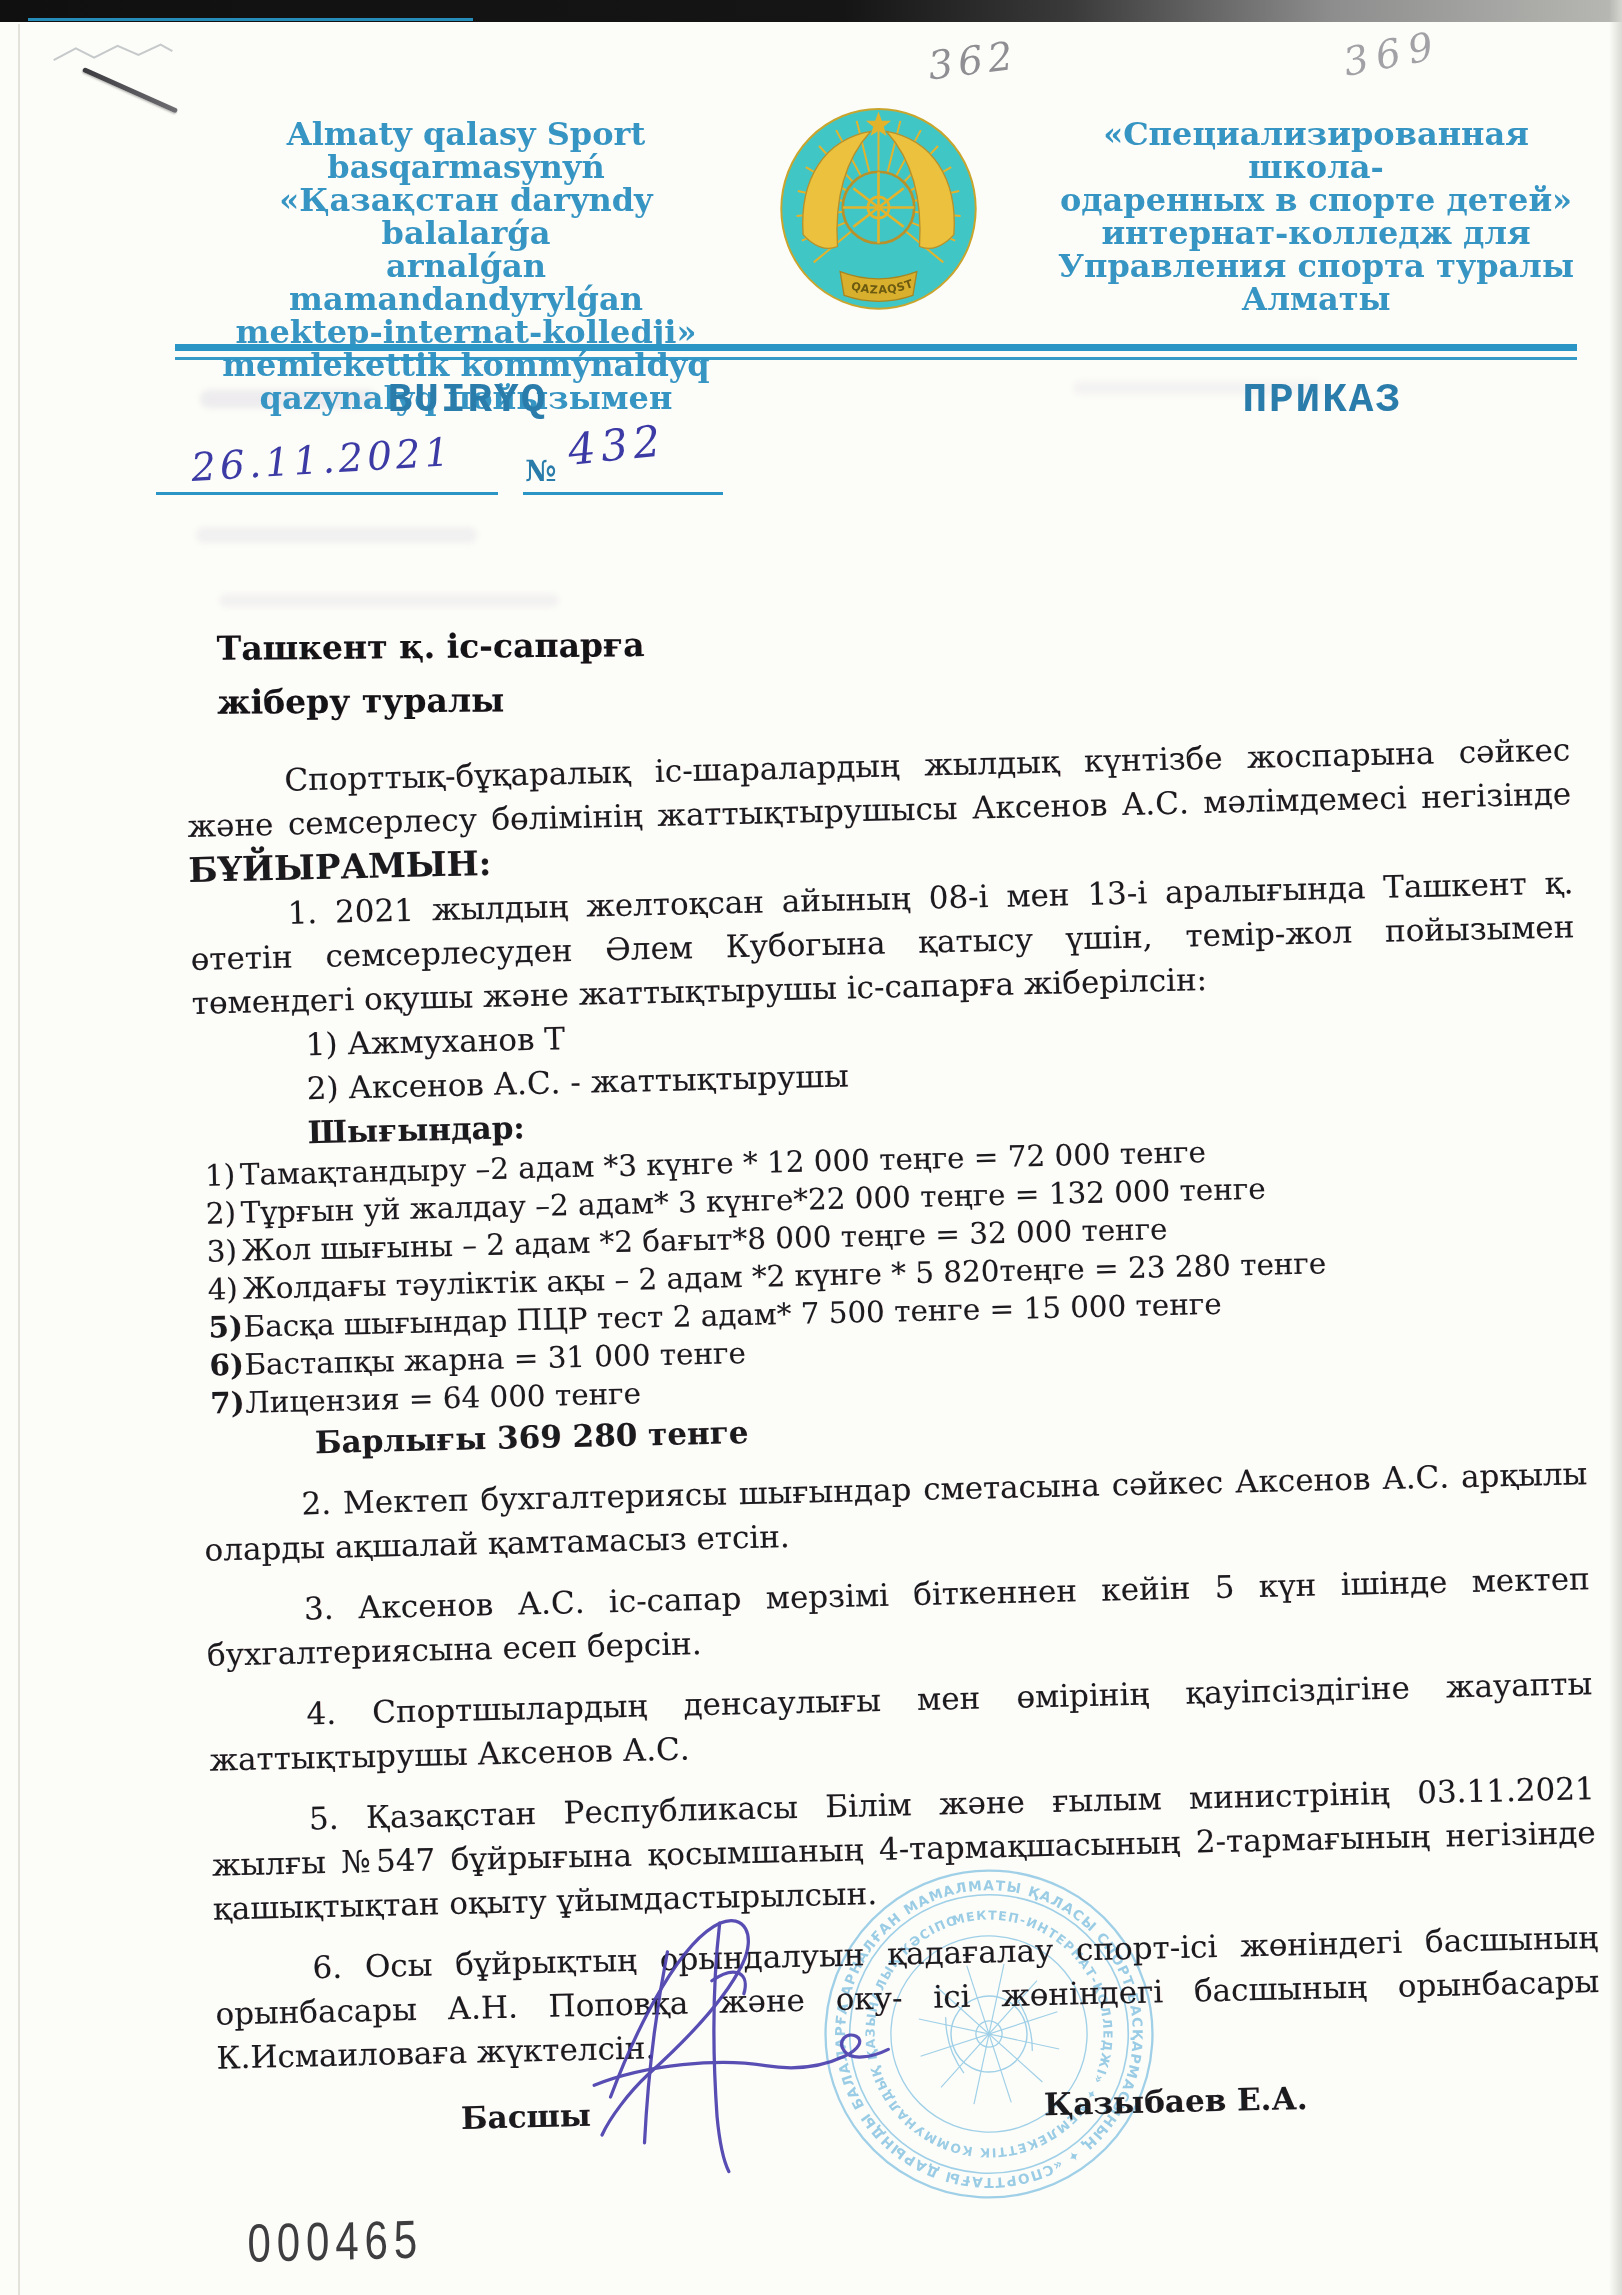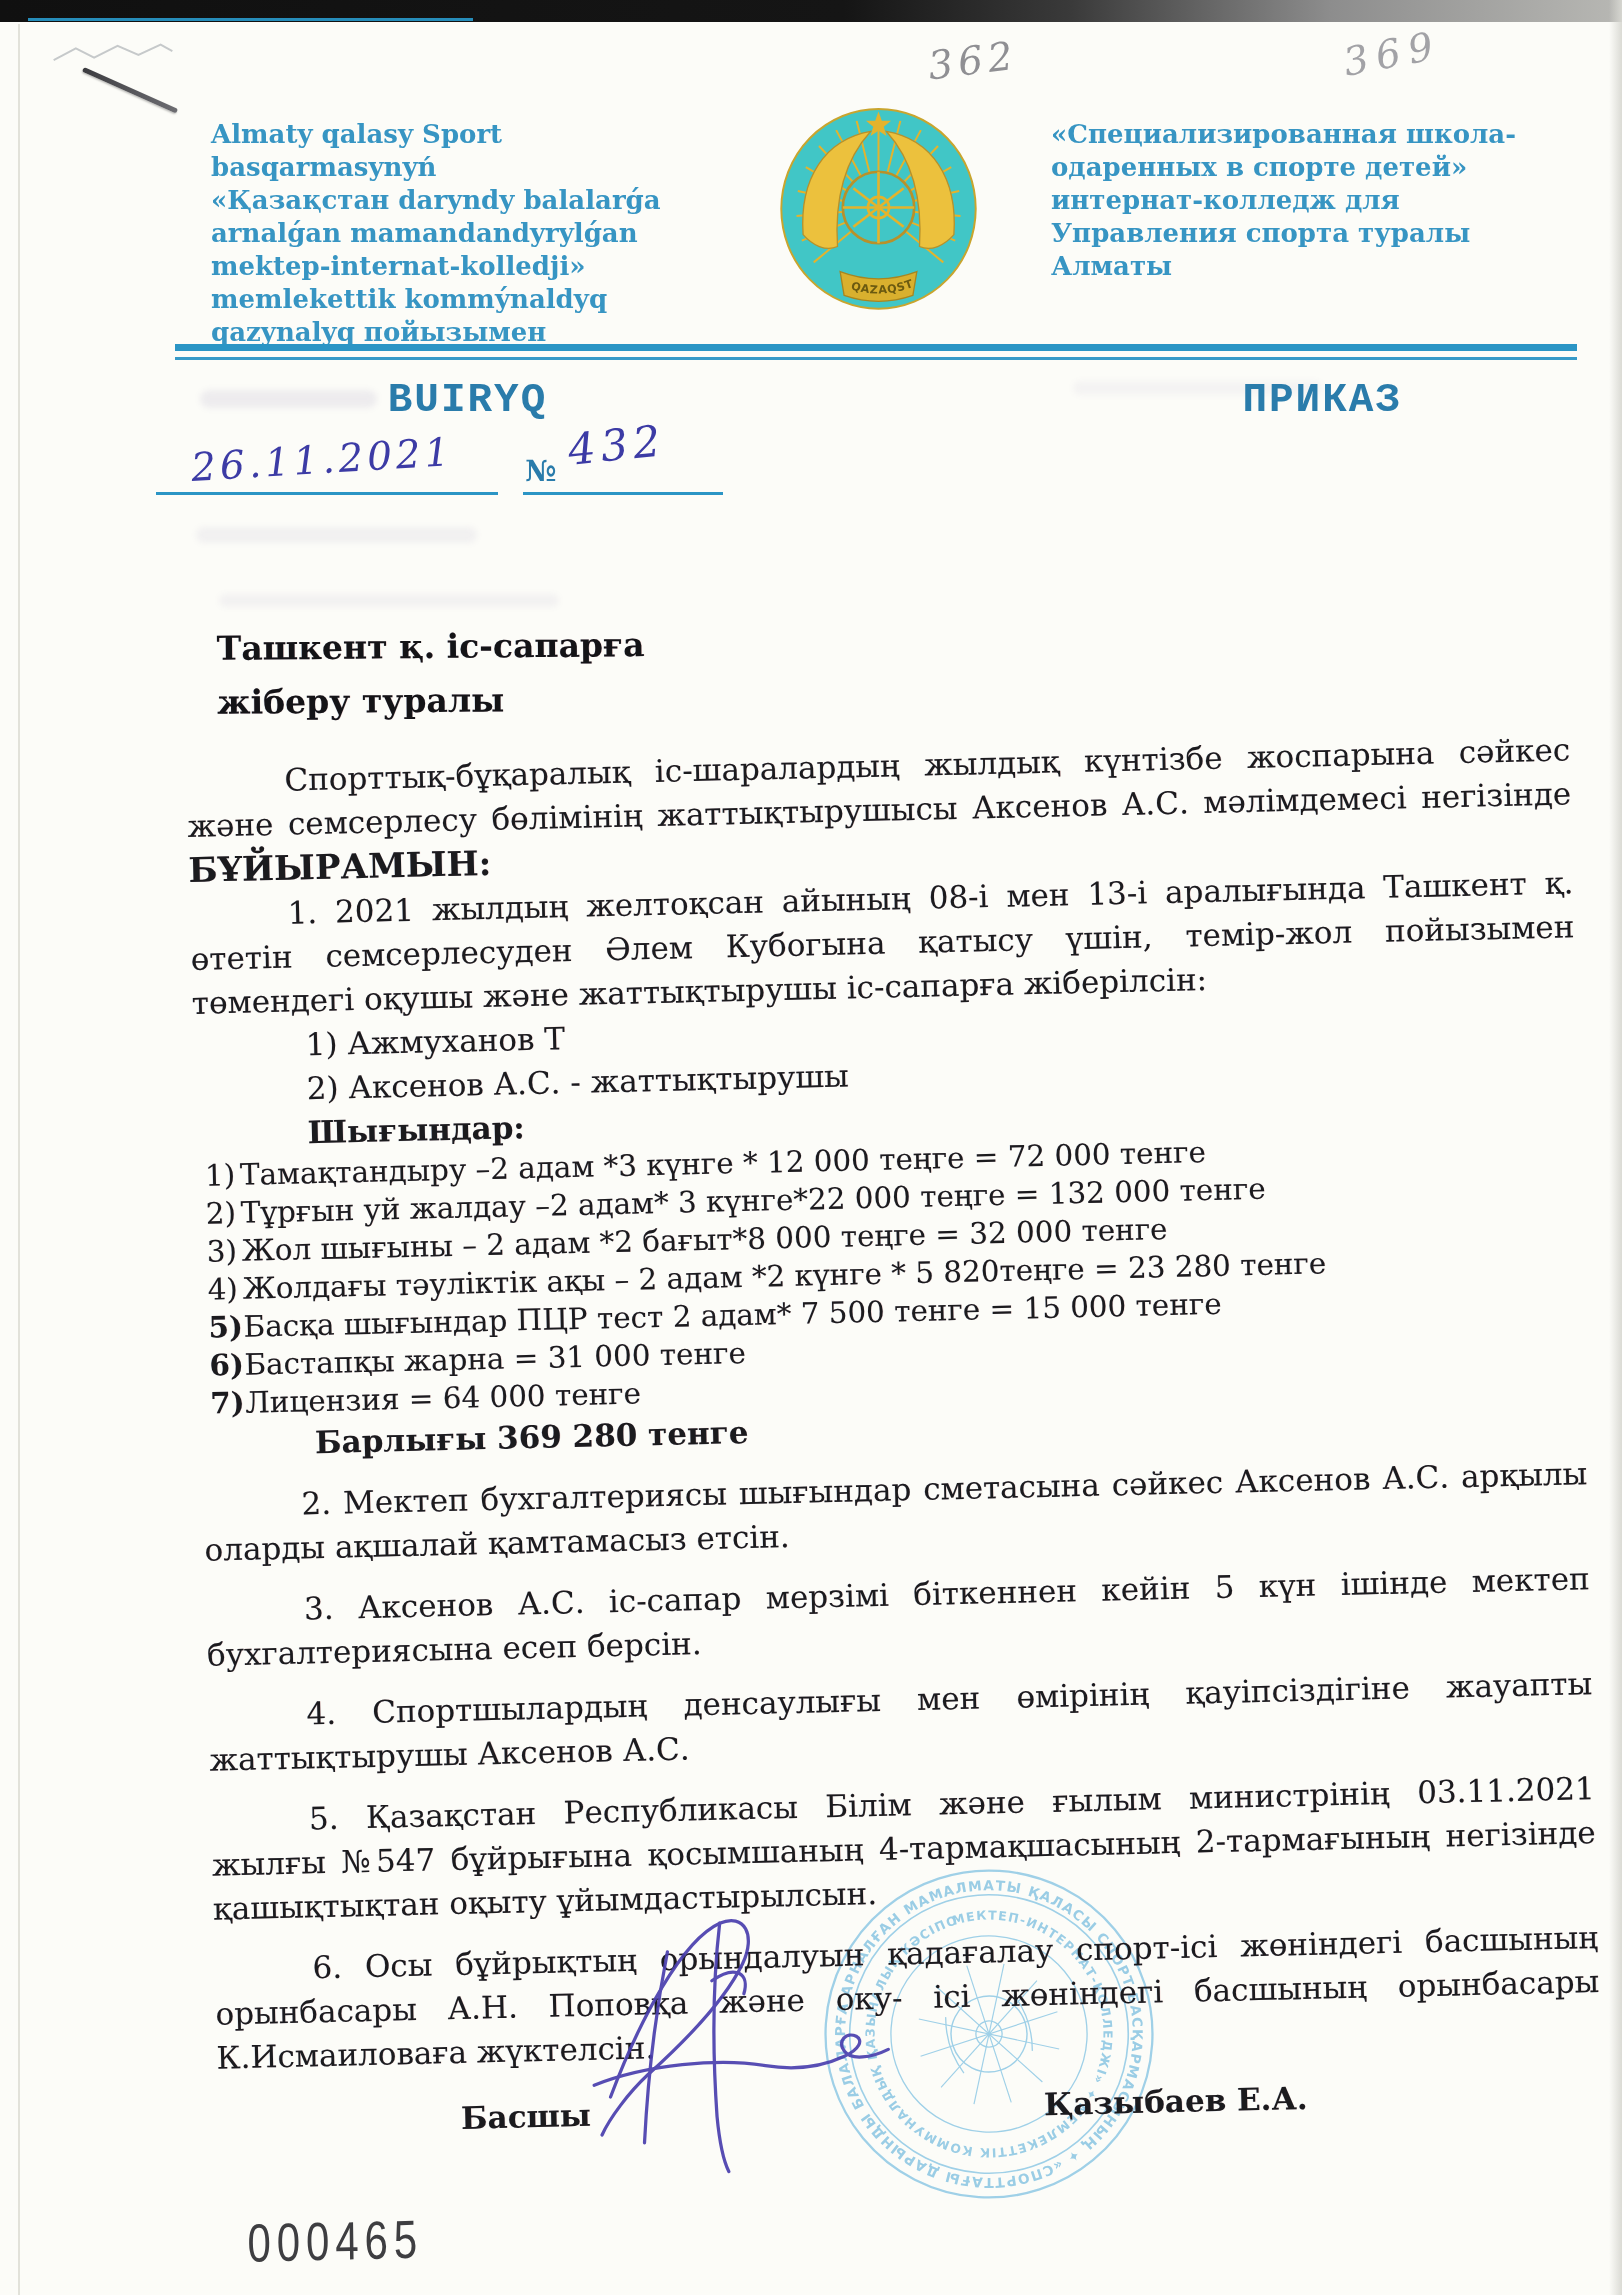--- a/index.html
+++ b/index.html
@@ -20,21 +20,21 @@
   .sm1{left:200px;top:390px;width:177px;height:18.3px;opacity:.11;}
   .sm2{left:196px;top:527px;width:281px;height:15.7px;opacity:.08;}
   .sm3{left:1073px;top:381px;width:249px;height:14.4px;opacity:.06;}
   .sm4{left:219px;top:594px;width:340px;height:13px;opacity:.07;}
 
   .pencil{position:absolute;font-style:italic;font-family:"DejaVu Serif",serif;}
   .pencil-362{left:928px;top:38px;font-size:39px;color:#8f8f93;letter-spacing:5.2px;transform:rotate(-7deg);}
   .pencil-369{left:1343px;top:31px;font-size:39px;color:#a2a2a6;letter-spacing:7.9px;transform:rotate(-11deg);}
 
   
-  .org{position:absolute;top:118px;text-align:left;font-weight:bold;font-size:26px;line-height:33px;color:#3795c3;}
+  .org{position:absolute;top:118px;text-align:center;font-weight:bold;font-size:32px;line-height:33px;color:#3795c3;}
   .org-kk{left:211px;width:510px;}
   .org-ru{left:1051px;width:530px;}
   .emblem{position:absolute;left:779px;top:105px;}
 
   .rule{position:absolute;left:175px;width:1402px;background:#2b95c5;}
   .rule-thick{top:344px;height:7.2px;}
   .rule-thin{top:357px;height:2.6px;opacity:.95;}
 
   .order-title{position:absolute;top:377px;font-weight:bold;font-size:41px;letter-spacing:2px;color:#2a7cab;font-family:Liberation Mono, monospace;}
   .title-kk{left:366px;width:203px;text-align:center;}

